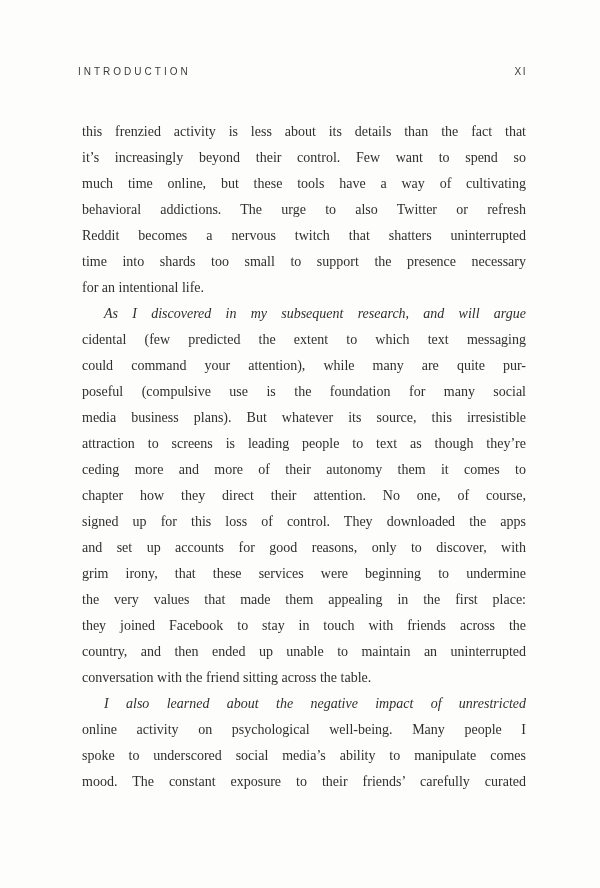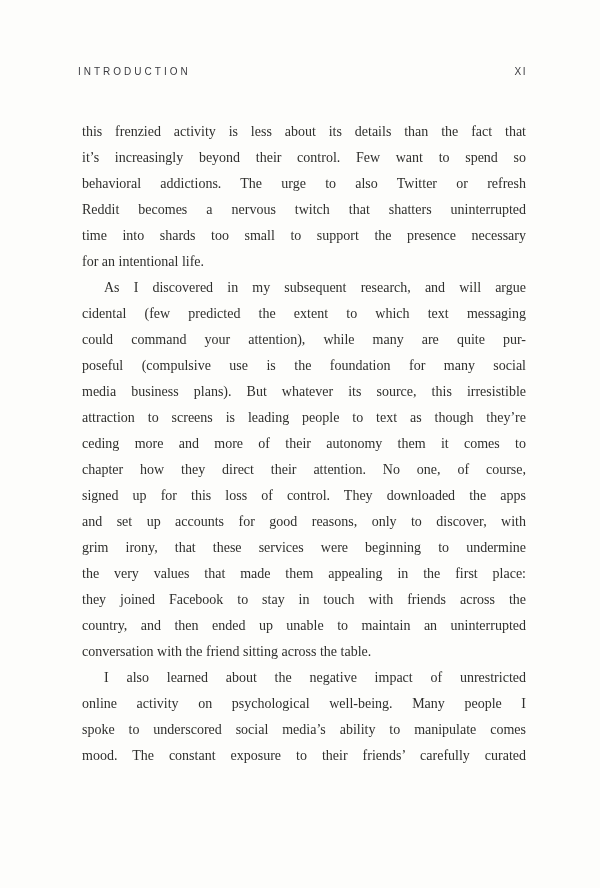--- a/index.html
+++ b/index.html
@@ -60,33 +60,35 @@
     width: 100%;
     text-align: justify;
     text-align-last: justify;
     white-space: nowrap;
   }
   .line.flush {
     text-align-last: left;
   }
   .line.first-indent {
     padding-left: 22px;
+    font-style: italic;
   }
 </style>
 </head>
 <body>
 
 <div class="page">
   <div class="running-head">
     <span class="section-title">INTRODUCTION</span>
     <span class="page-number">XI</span>
   </div>
   <div class="page-body">
       <div class="line">this frenzied activity is less about its details than the fact that</div>
       <div class="line">it’s increasingly beyond their control. Few want to spend so</div>
+      <div class="line">much time online, but these tools have a way of cultivating</div>
       <div class="line">behavioral addictions. The urge to also Twitter or refresh</div>
       <div class="line">Reddit becomes a nervous twitch that shatters uninterrupted</div>
       <div class="line">time into shards too small to support the presence necessary</div>
       <div class="line flush">for an intentional life.</div>
       <div class="line first-indent">As I discovered in my subsequent research, and will argue</div>
       <div class="line">cidental (few predicted the extent to which text messaging</div>
       <div class="line">could command your attention), while many are quite pur-</div>
       <div class="line">poseful (compulsive use is the foundation for many social</div>
       <div class="line">media business plans). But whatever its source, this irresistible</div>
       <div class="line">attraction to screens is leading people to text as though they’re</div>

